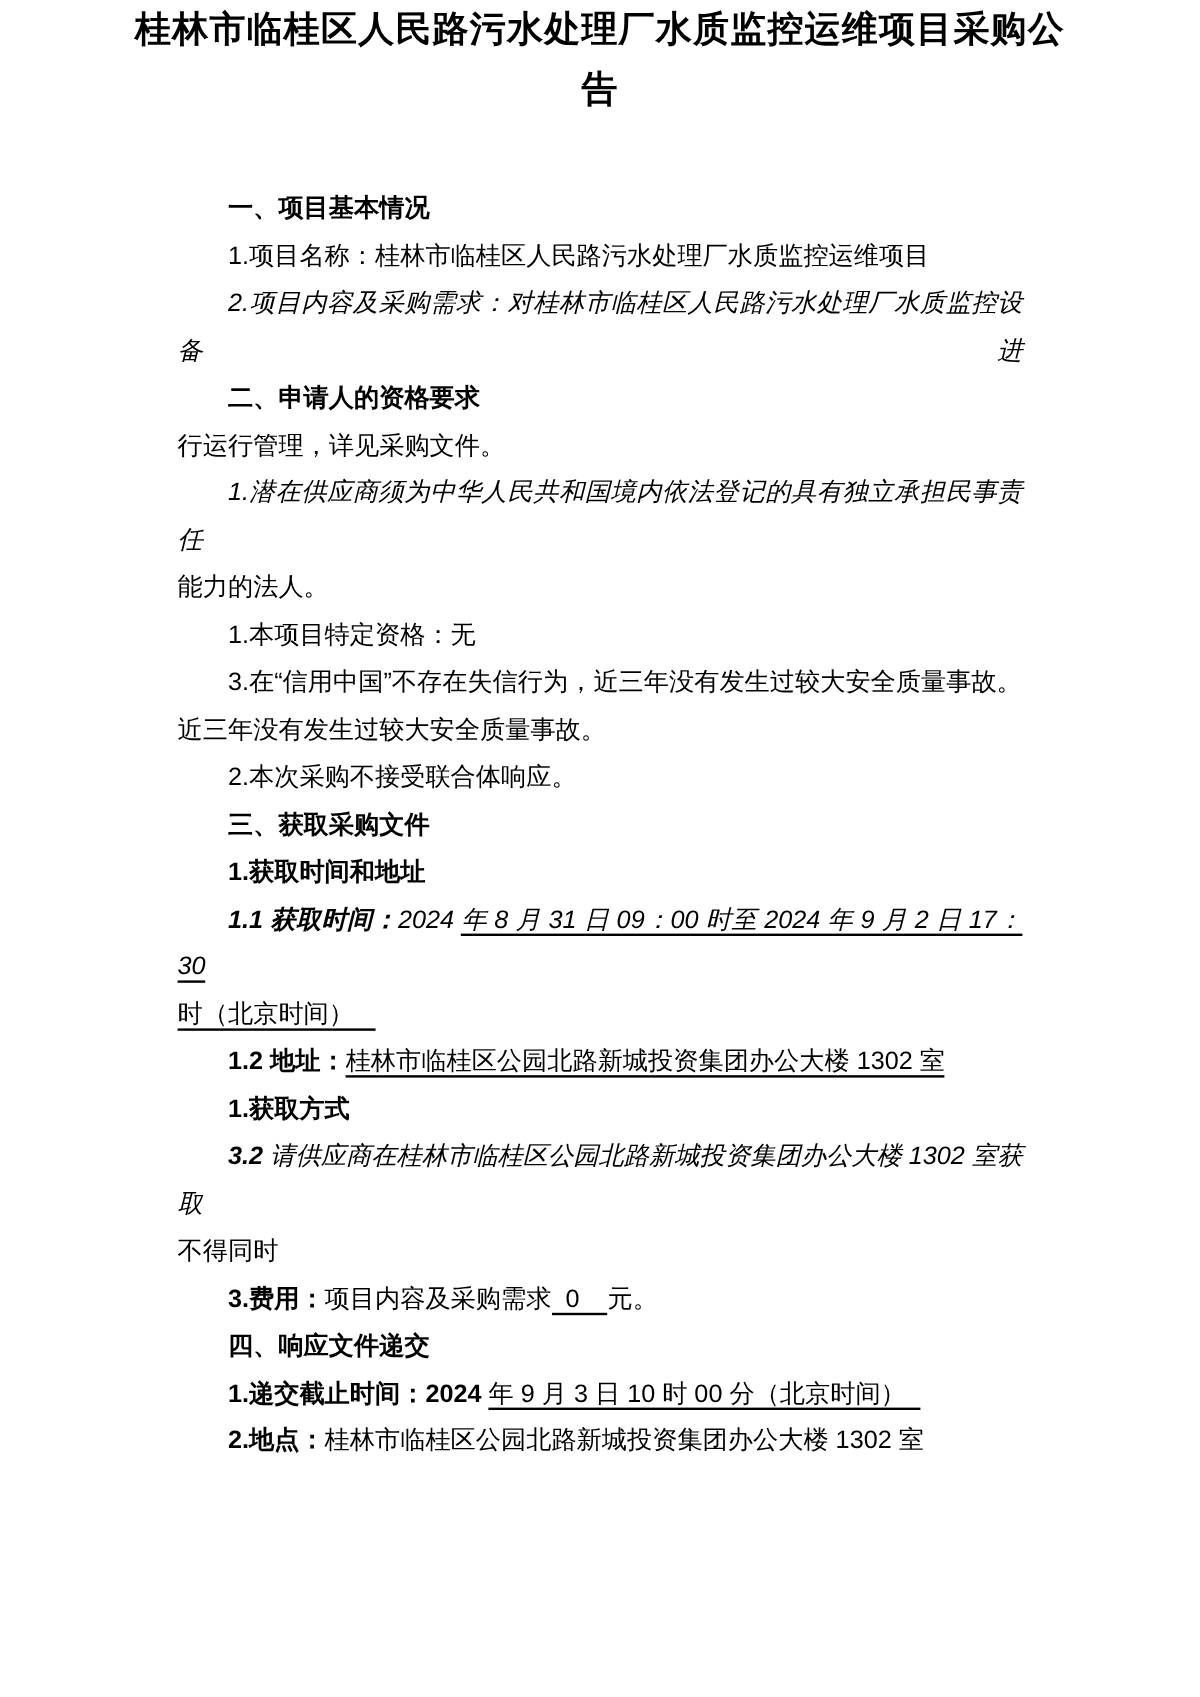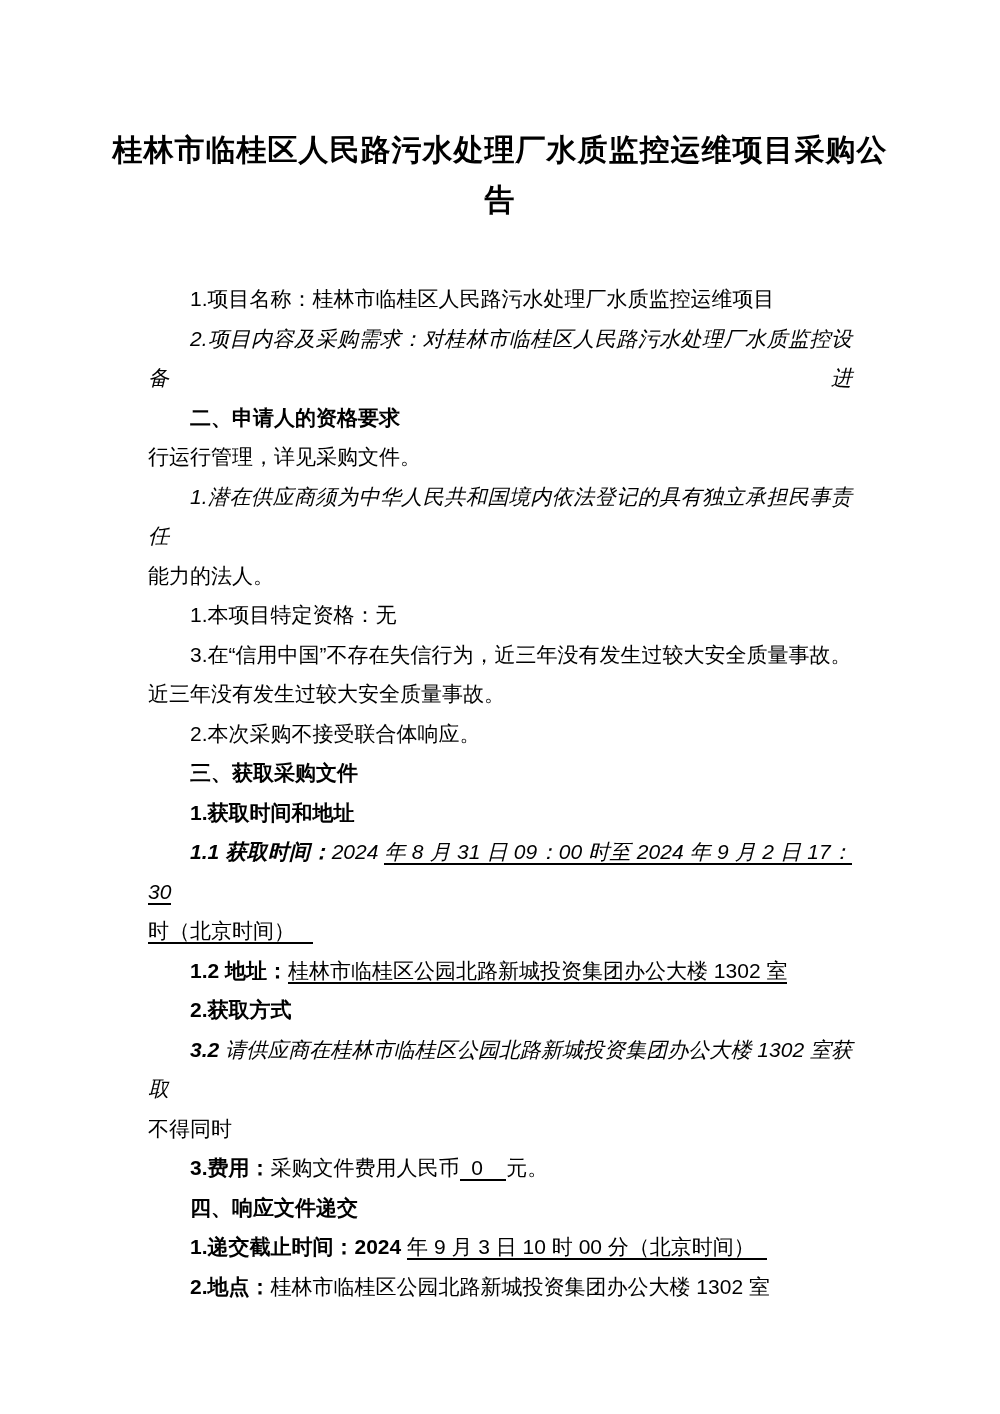--- a/index.html
+++ b/index.html
@@ -6,21 +6,20 @@
   body {
     width: 1000px;
     height: 1414px;
     background: #ffffff;
     color: #000000;
     font-family: "Liberation Sans", "DejaVu Sans", sans-serif;
     overflow: hidden;
   }
   .page { width: 1000px; height: 1414px; background: #ffffff; }
   .title {
-    margin-top: 125px;
     text-align: center;
     font-weight: 700;
     font-size: 30px;
     line-height: 50px;
     letter-spacing: 1px;
     white-space: nowrap;
   }
   .content {
     margin-top: 54px;
     padding: 0 148px;
@@ -38,20 +37,21 @@
 
 <div class="page">
 
   <div class="title">
     <div>桂林市临桂区人民路污水处理厂水质监控运维项目采购公</div>
     <div>告</div>
   </div>
 
   <div class="content">
 
+    <div class="ln ind"><span class="b">一、项目基本情况</span></div>
 
     <div class="ln ind"><span>1.项目名称：桂林市临桂区人民路污水处理厂水质监控运维项目</span></div>
 
     <div class="ln ind fill"><span>2.项目内容及采购需求：对桂林市临桂区人民路污水处理厂水质监控设备进</span></div>
     <div class="ln ind"><span class="b">二、申请人的资格要求</span></div>
 
     <div class="ln"><span>行运行管理，详见采购文件。</span></div>
 
     <div class="ln ind fill"><span>1.潜在供应商须为中华人民共和国境内依法登记的具有独立承担民事责任</span></div>
     <div class="ln"><span>能力的法人。</span></div>
@@ -66,26 +66,26 @@
 
     <div class="ln ind"><span class="b">三、获取采购文件</span></div>
 
     <div class="ln ind"><span class="b">1.获取时间和地址</span></div>
 
     <div class="ln ind fill"><span class="b">1.1 获取时间：</span><span>2024 </span><span class="u">年 8 月 31 日 09：00 时至 2024 年 9 月 2 日 17：30</span></div>
     <div class="ln"><span class="u">时（北京时间）&nbsp;&nbsp;&nbsp;</span></div>
 
     <div class="ln ind"><span class="b">1.2 地址：</span><span class="u">桂林市临桂区公园北路新城投资集团办公大楼 1302 室</span></div>
 
-    <div class="ln ind"><span class="b">2.获取方式</span></div>
+    <div class="ln ind"><span class="b">1.获取方式</span></div>
 
     <div class="ln ind fill"><span class="b">3.2 </span><span>请供应商在桂林市临桂区公园北路新城投资集团办公大楼 1302 室获取</span></div>
     <div class="ln"><span>不得同时</span></div>
 
-    <div class="ln ind"><span class="b">3.费用：</span><span>采购文件费用人民币</span><span class="u">&nbsp;&nbsp;0&nbsp;&nbsp;&nbsp;&nbsp;</span><span>元。</span></div>
+    <div class="ln ind"><span class="b">3.费用：</span><span>项目内容及采购需求</span><span class="u">&nbsp;&nbsp;0&nbsp;&nbsp;&nbsp;&nbsp;</span><span>元。</span></div>
 
     <div class="ln ind"><span class="b">四、响应文件递交</span></div>
 
     <div class="ln ind"><span class="b">1.递交截止时间：2024 </span><span class="u">年 9 月 3 日 10 时 00 分（北京时间）&nbsp;&nbsp;</span></div>
 
     <div class="ln ind"><span class="b">2.地点：</span><span>桂林市临桂区公园北路新城投资集团办公大楼 1302 室</span></div>
 
   </div>
 </div>
 

